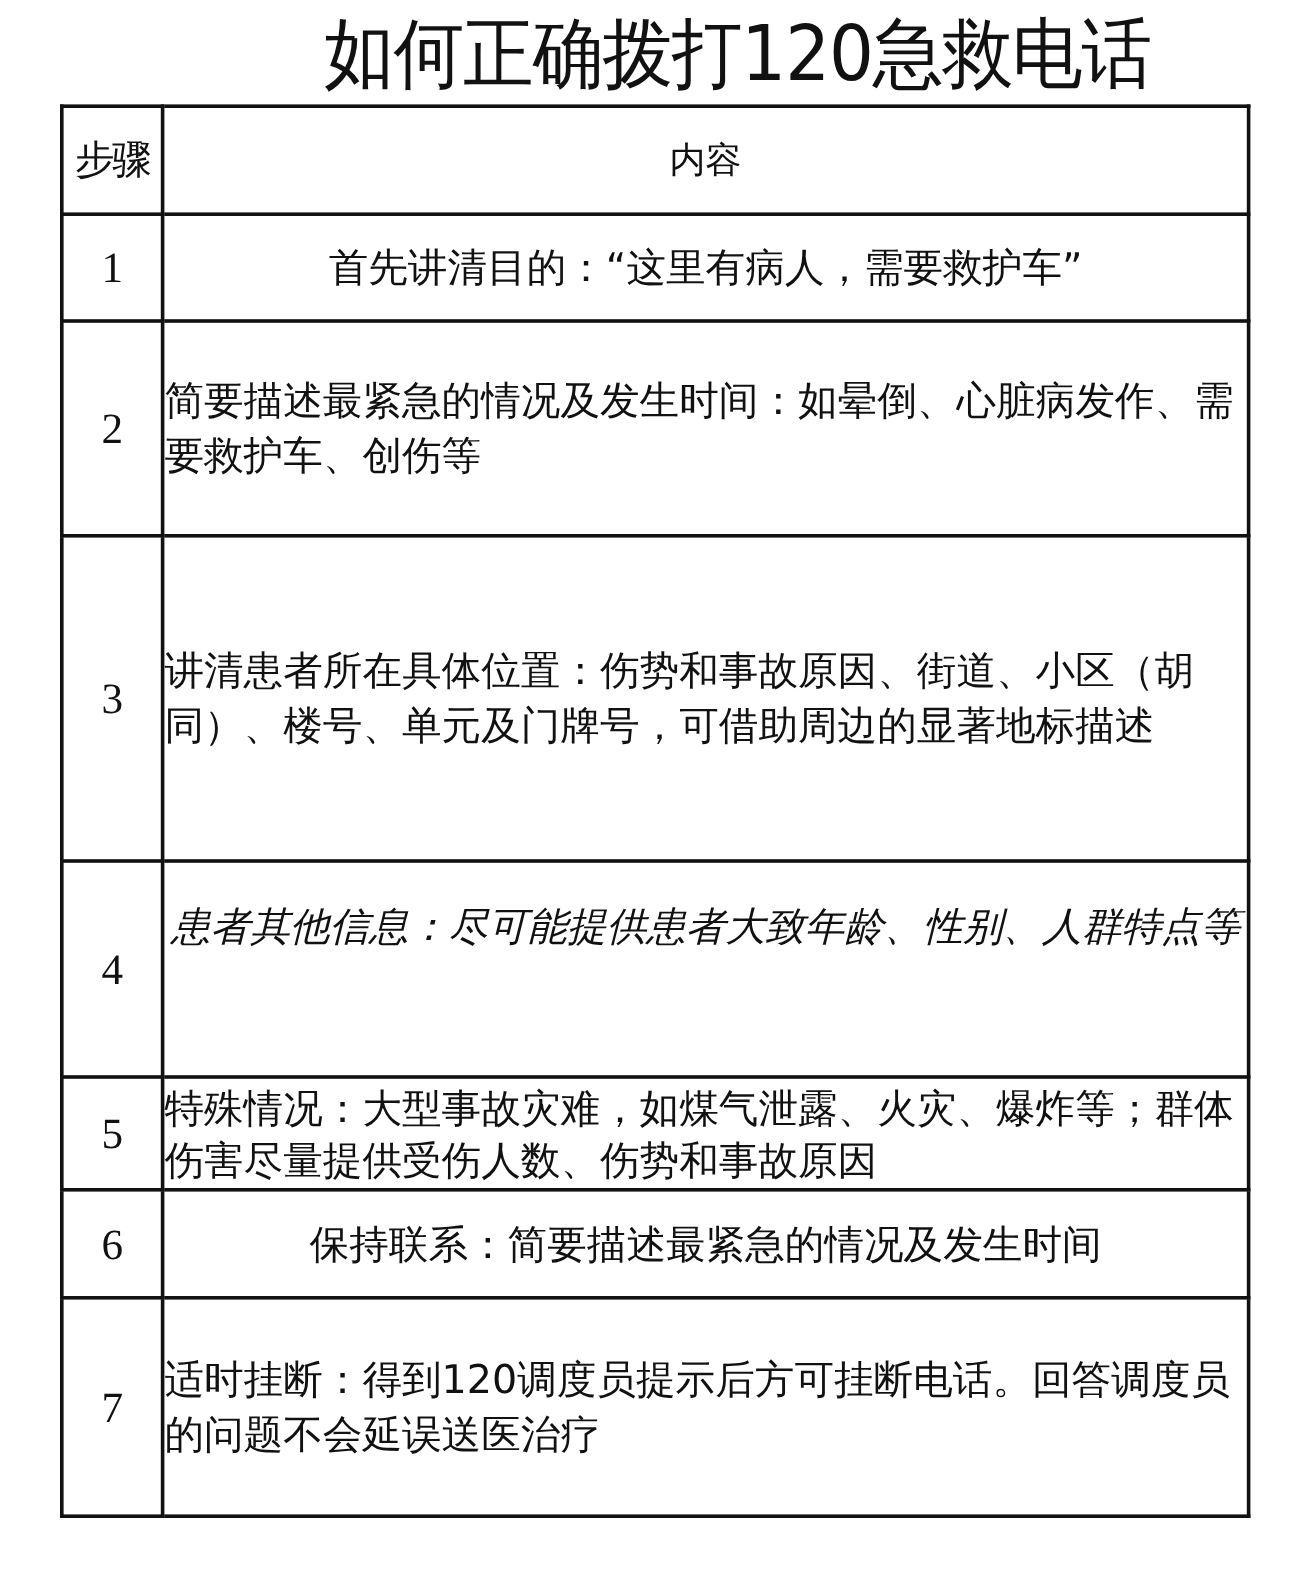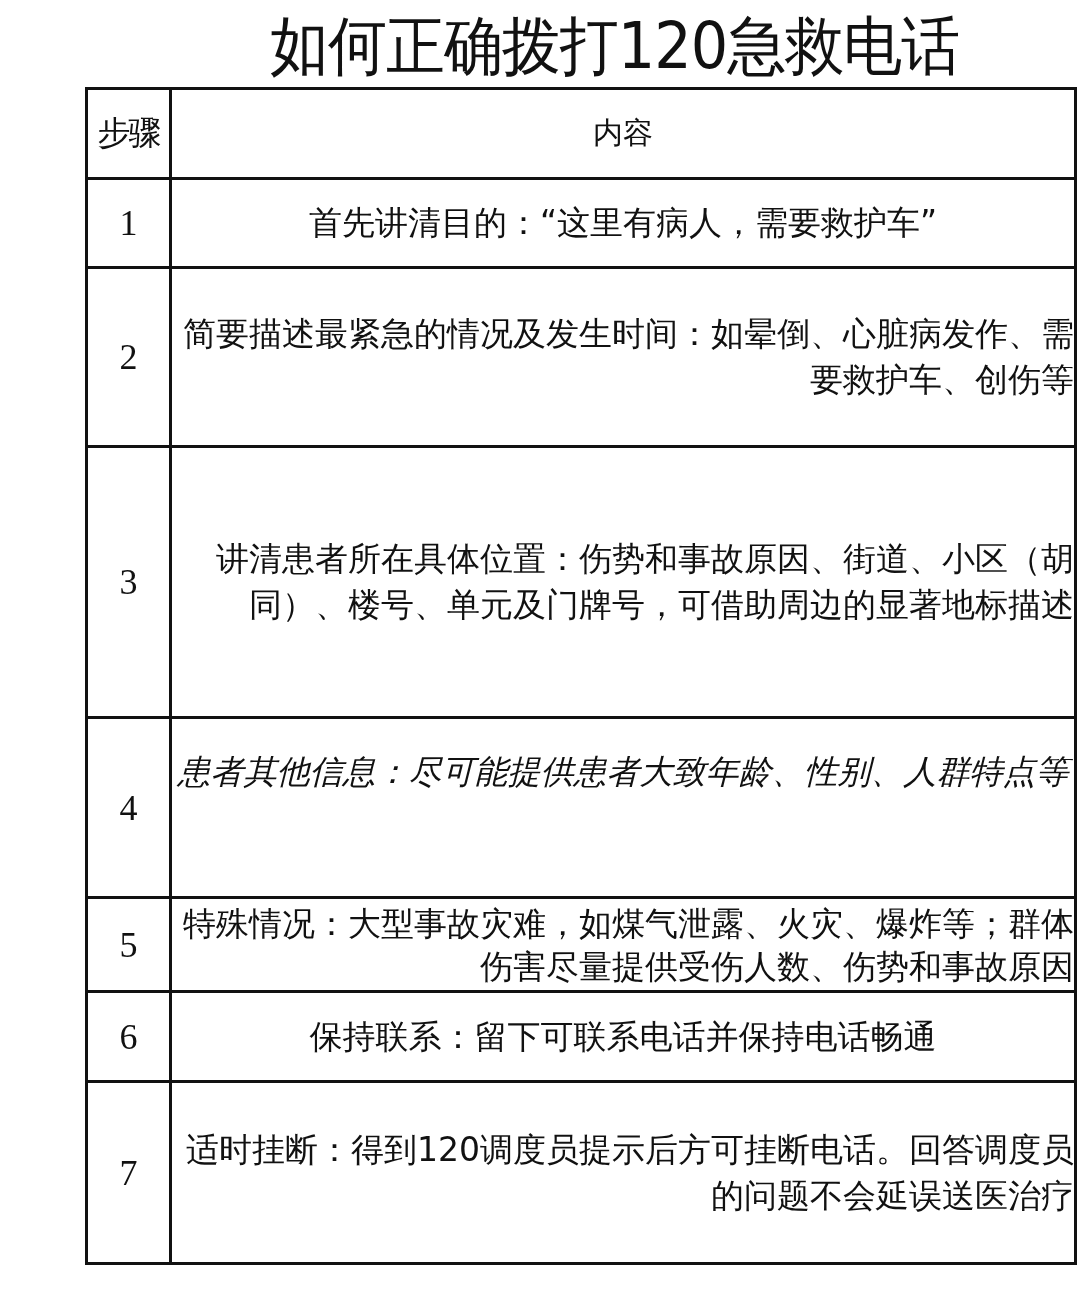--- a/index.html
+++ b/index.html
@@ -2,30 +2,30 @@
 <html><head>
 <meta charset="utf-8">
 <style>
   html, body { margin: 0; padding: 0; background: #ffffff; }
   body { width: 1080px; height: 1310px; position: relative; overflow: hidden;
          font-family: "DejaVu Sans", "Liberation Sans", sans-serif; color: #111; }
   .title { position: absolute; left: 270px; top: 8px; width: 780px; height: 76px;
            font-size: 64px; line-height: 76px; letter-spacing: -1px; white-space: nowrap;
            transform: scaleX(0.92); transform-origin: left center; }
   table.steps { position: absolute; left: 50px; top: 87px; width: 989px;
-                border-collapse: collapse; table-layout: fixed; margin-left: 35px; }
+                border-collapse: collapse; table-layout: fixed; }
   table.steps td, table.steps th { border: 3px solid #111; padding: 0; text-align: center;
                 vertical-align: middle; font-weight: normal; }
   col.c1 { width: 84px; }
   col.c2 { width: 905px; }
   th { font-size: 30px; }
   th.h1 { font-size: 33px; letter-spacing: -2px; }
   td.num { font-family: "Liberation Serif", serif; font-size: 36px; }
   td.txt { font-size: 33px; line-height: 46px; padding: 0 8px; }
-  td.txt .inner { display: inline-block; text-align: right; }
+  td.txt .inner { display: inline-block; text-align: left; }
   tr.hdr { height: 90px; }
   tr.r1 { height: 89px; }
   tr.r2 { height: 179px; }
   tr.r3 { height: 271px; }
   tr.r4 { height: 180px; }
   tr.r5 { height: 94px; }
   tr.r6 { height: 90px; }
   tr.r7 { height: 182px; }
   td.txt.tight { line-height: 43px; }
   td.txt.top { vertical-align: top; padding-top: 30px; font-style: italic; }
@@ -60,20 +60,20 @@
   <tr class="r4">
     <td class="num">4</td>
     <td class="txt top"><span class="inner">患者其他信息：尽可能提供患者大致年龄、性别、人群特点等</span></td>
   </tr>
   <tr class="r5">
     <td class="num">5</td>
     <td class="txt tight"><span class="inner">特殊情况：大型事故灾难，如煤气泄露、火灾、爆炸等；群体伤害尽量提供受伤人数、伤势和事故原因</span></td>
   </tr>
   <tr class="r6">
     <td class="num">6</td>
-    <td class="txt"><span class="inner">保持联系：留下可联系电话并保持电话畅通</span></td>
+    <td class="txt"><span class="inner">保持联系：简要描述最紧急的情况及发生时间</span></td>
   </tr>
   <tr class="r7">
     <td class="num">7</td>
     <td class="txt"><span class="inner">适时挂断：得到120调度员提示后方可挂断电话。回答调度员的问题不会延误送医治疗</span></td>
   </tr>
 </tbody>
   </table>
 
 </body></html>

